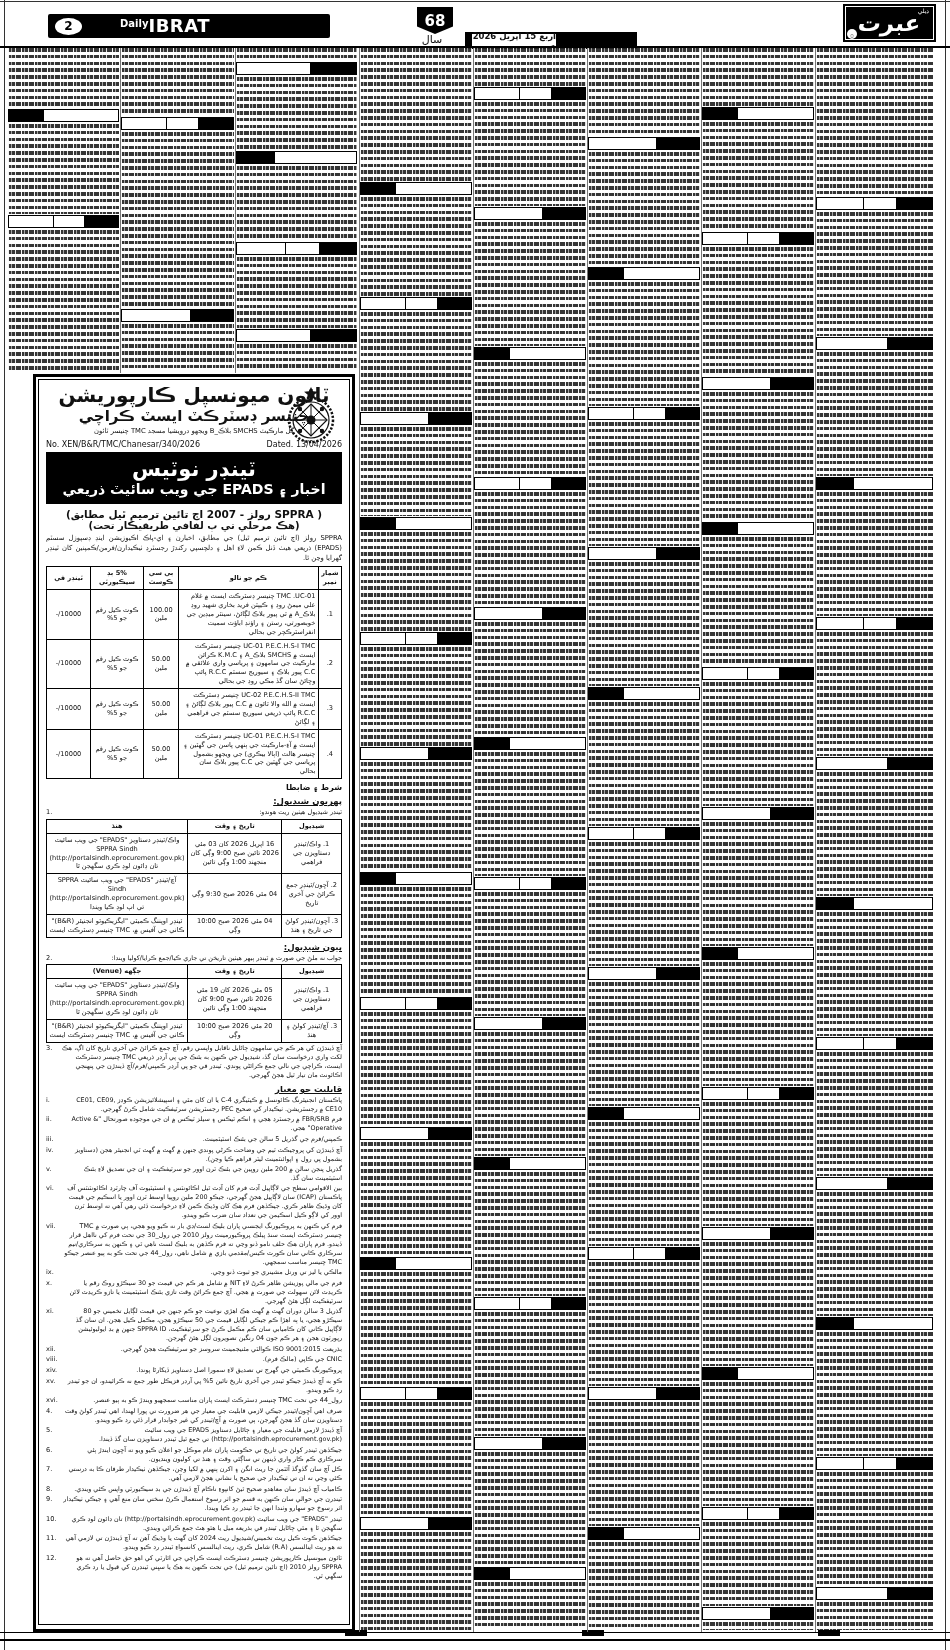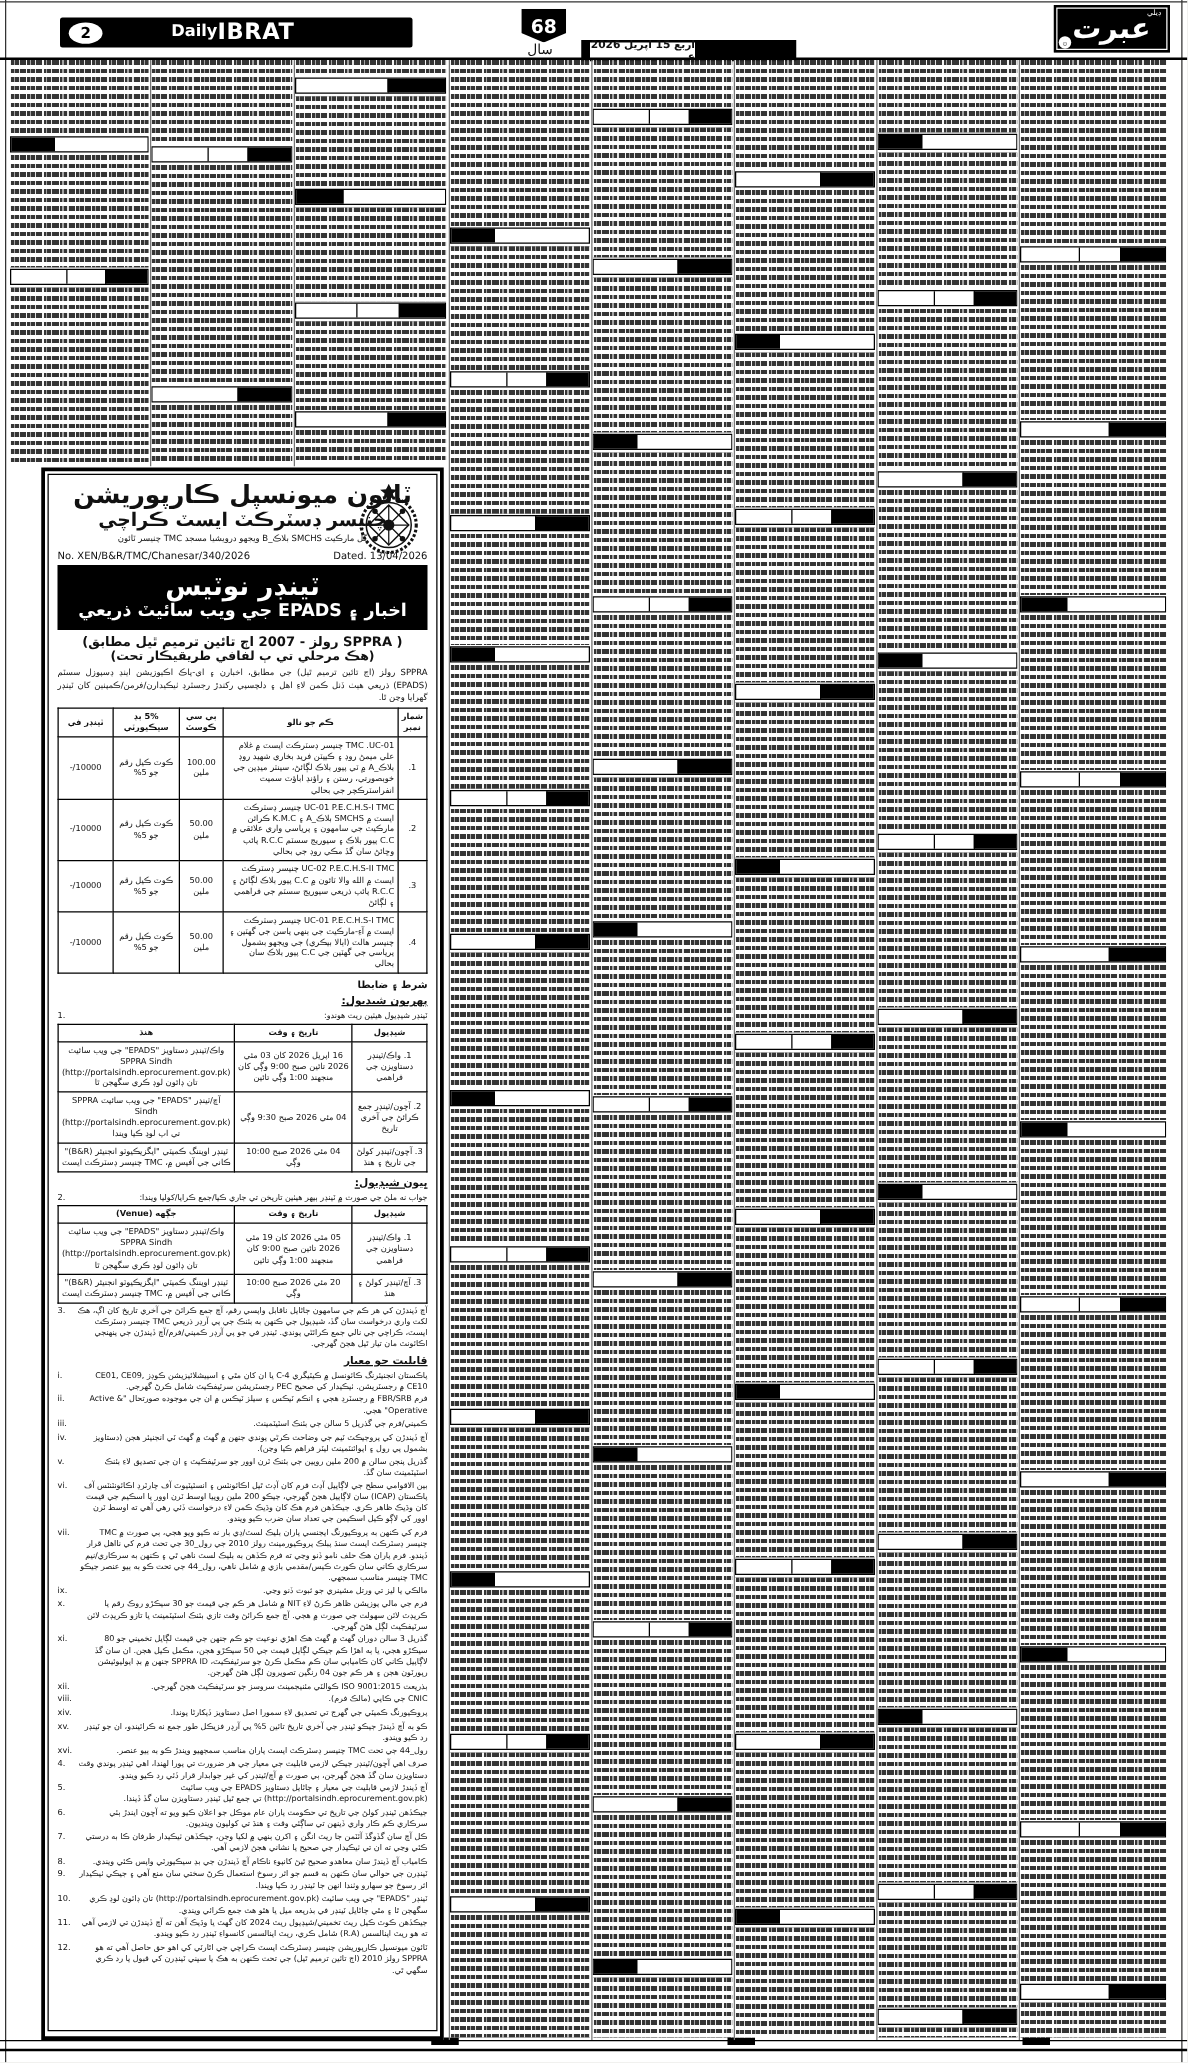--- a/index.html
+++ b/index.html
@@ -12,21 +12,21 @@
   .f-right{right:4px;top:0;bottom:0;width:1px;}
   .f-b1{left:0;right:0;top:1632px;height:1px;background:#000;}
   .f-b2{left:0;right:0;top:1639px;height:2px;background:#000;}
   .f-dash{position:absolute;top:1630px;height:6px;width:22px;background:#000;}
   
   .hdr-rule{position:absolute;left:0;right:0;top:46px;height:2px;background:#000;}
   .brandbar{position:absolute;left:48px;top:14px;width:282px;height:24px;background:#000;border-radius:2px;display:flex;align-items:center;}
   .pgnum{width:27px;height:17px;background:#fff;border-radius:50%;margin-left:7px;
          display:flex;align-items:center;justify-content:center;font-size:12px;font-weight:bold;color:#000;}
   .brandtxt{color:#fff;margin-left:38px;display:flex;align-items:flex-start;line-height:1;}
-  .brandtxt .d{font-size:13px;font-weight:bold;margin-top:2px;margin-left:17px;}
+  .brandtxt .d{font-size:10px;font-weight:bold;margin-top:2px;}
   .brandtxt .n{font-size:18px;font-weight:900;letter-spacing:.5px;}
   .years{position:absolute;left:417px;top:7px;width:36px;height:27px;background:#000;color:#fff;
          display:flex;align-items:center;justify-content:center;font-size:15px;font-weight:bold;
          clip-path:polygon(0 0,100% 0,100% 72%,50% 100%,0 72%);}
   .years-lbl{position:absolute;left:409px;top:33px;width:46px;text-align:center;font-size:11px;}
   .datebar{position:absolute;left:465px;top:32px;width:172px;height:17px;background:#000;}
   .datebox{position:absolute;left:7px;top:2px;width:84px;height:13px;background:#fff;
            display:flex;align-items:center;justify-content:center;font-size:8.5px;font-weight:bold;direction:rtl;}
   .masthead{position:absolute;right:14px;top:4px;width:93px;height:38px;background:#000;
             box-shadow:inset 0 0 0 2px #000, inset 0 0 0 3px #fff;
@@ -689,21 +689,21 @@
             <span class="tt">ڪو به آڇ ڏيندڙ جيڪو ٽينڊر جي آخري تاريخ تائين 5% پي آرڊر فزيڪل طور جمع نه ڪرائيندو، ان جو ٽينڊر رد ڪيو ويندو.</span>
           </div>
           <div class="numrow">
             <span class="nn">xvi.</span>
             <span class="tt">رول_44 جي تحت TMC چنيسر ڊسٽرڪٽ ايسٽ پاران مناسب سمجهيو ويندڙ ڪو به ٻيو عنصر.</span>
           </div>
         </div>
       <div id="cond-list">
           <div class="numrow">
             <span class="nn">4.</span>
-            <span class="tt">صرف اهي آڇون/ٽينڊر جيڪي لازمي قابليت جي معيار جي هر ضرورت تي پورا لهندا، اهي ٽينڊر پوندي وقت دستاويزن سان گڏ هجڻ گهرجن، ٻي صورت ۾ آڇ/ٽينڊر کي غير جوابدار قرار ڏئي رد ڪيو ويندو.</span>
+            <span class="tt">صرف اهي آڇون/ٽينڊر جيڪي لازمي قابليت جي معيار جي هر ضرورت تي پورا لهندا، اهي ٽينڊر کولڻ وقت دستاويزن سان گڏ هجڻ گهرجن، ٻي صورت ۾ آڇ/ٽينڊر کي غير جوابدار قرار ڏئي رد ڪيو ويندو.</span>
           </div>
           <div class="numrow">
             <span class="nn">5.</span>
             <span class="tt">آڇ ڏيندڙ لازمي قابليت جي معيار ۽ ڄاڻايل دستاويز EPADS جي ويب سائيٽ (http://portalsindh.eprocurement.gov.pk) تي جمع ٿيل ٽينڊر دستاويزن سان گڏ ڏيندا.</span>
           </div>
           <div class="numrow">
             <span class="nn">6.</span>
             <span class="tt">جيڪڏهن ٽينڊر کولڻ جي تاريخ تي حڪومت پاران عام موڪل جو اعلان ڪيو ويو ته آڇون ايندڙ ٻئي سرڪاري ڪم ڪار واري ڏينهن تي ساڳئي وقت ۽ هنڌ تي کوليون وينديون.</span>
           </div>
           <div class="numrow">

